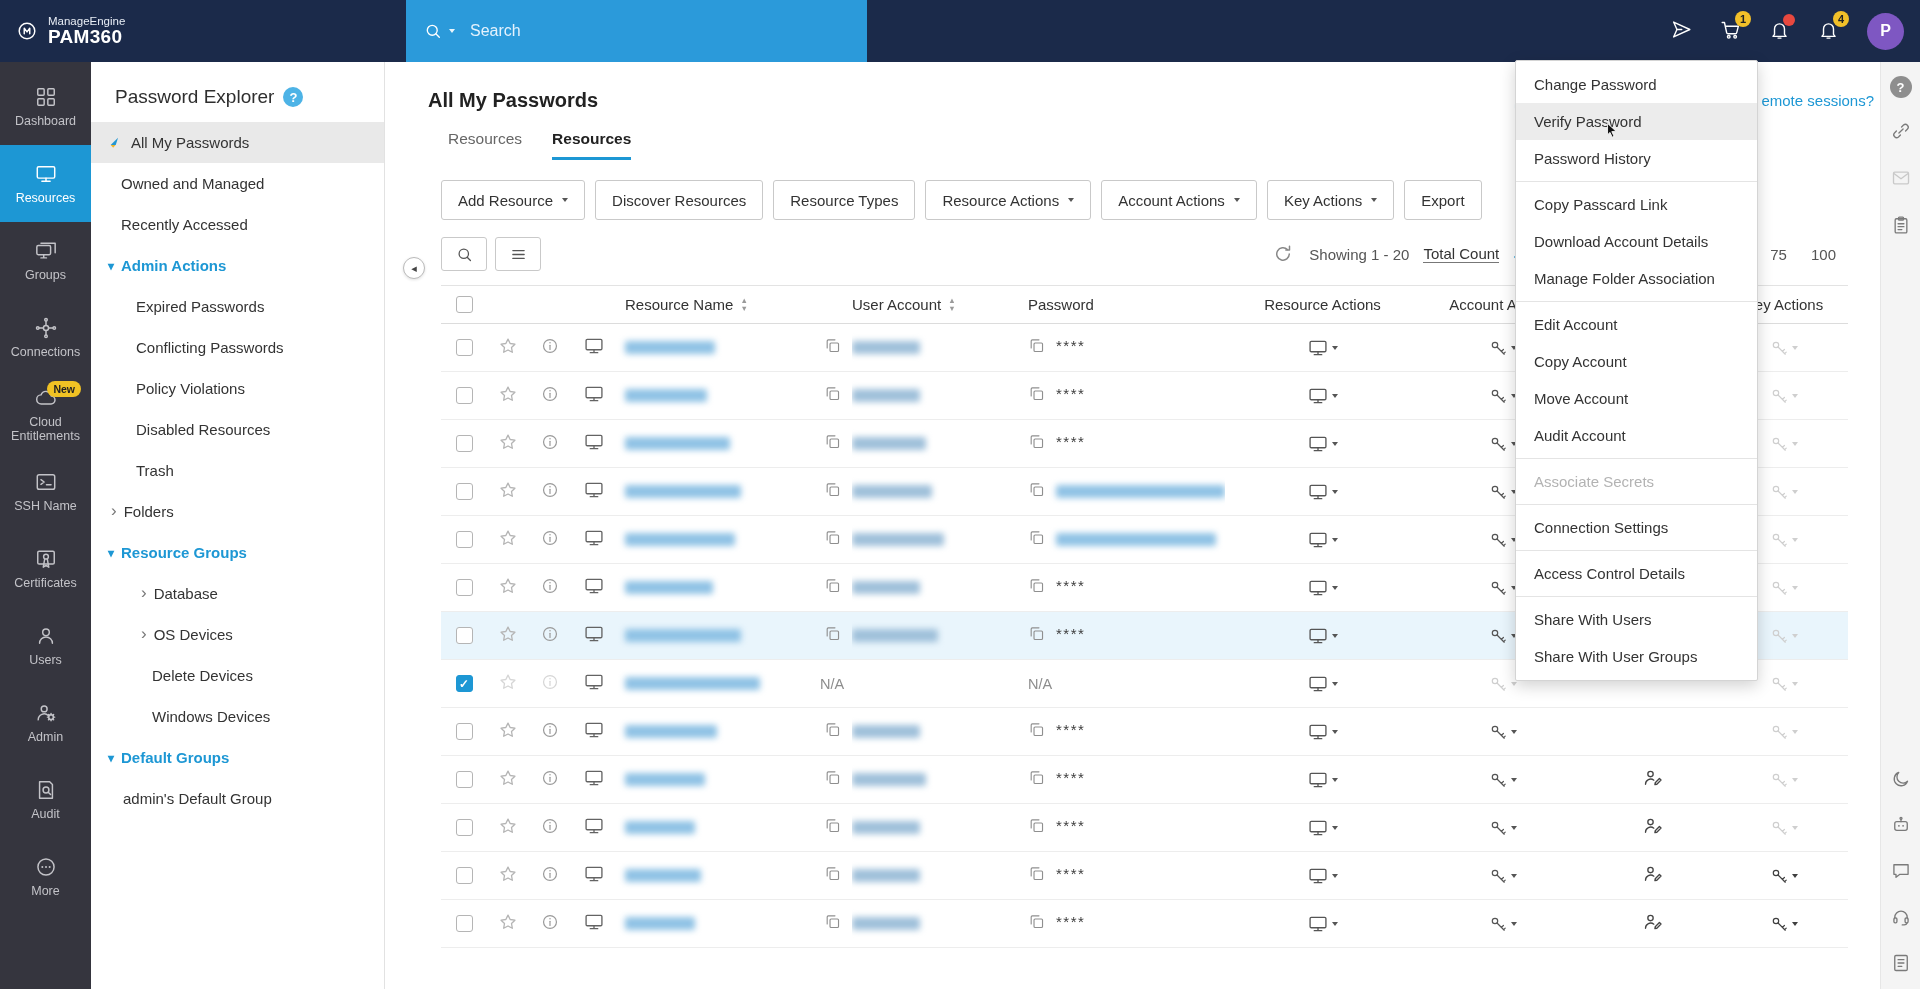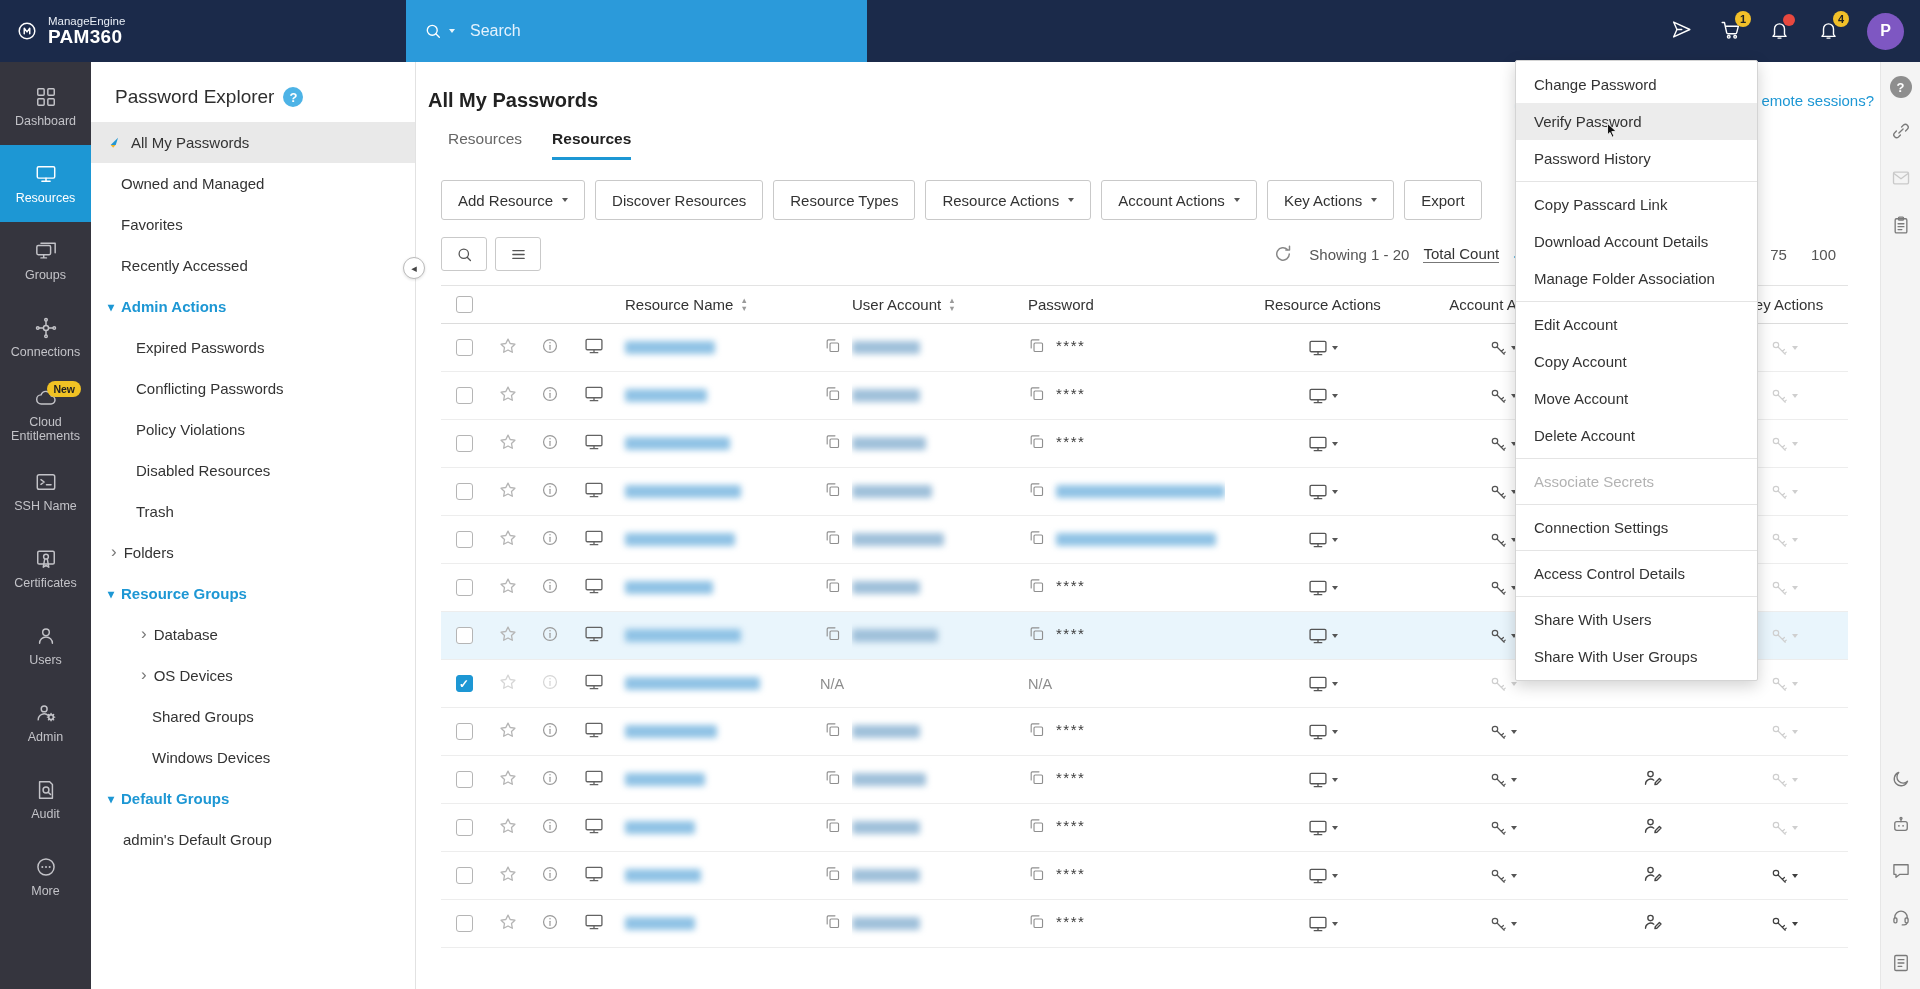--- a/index.html
+++ b/index.html
@@ -28,21 +28,21 @@
   .avatar{width:37px;height:37px;border-radius:50%;background:#7e57c2;color:#fff;font-weight:700;font-size:16px;display:flex;align-items:center;justify-content:center;cursor:pointer}
 
   
   .sidebar{position:fixed;top:62px;left:0;bottom:0;width:91px;background:#35353e;z-index:40;padding-top:6px}
   .side-item{height:77px;display:flex;flex-direction:column;align-items:center;justify-content:center;gap:6px;color:#c3c3c8;font-size:12.5px;cursor:pointer;position:relative;text-align:center}
   .side-item.active{background:#1d97d4;color:#fff}
   .side-label{line-height:1.12;padding:0 3px}
   .new-badge{position:absolute;top:5px;right:10px;background:#f0c224;color:#222;font-size:10.5px;font-weight:700;border-radius:8px;padding:2px 6px}
 
   
-  .explorer{position:fixed;top:62px;left:91px;bottom:0;width:325px;background:#fff;border-right:1px solid #e2e2e2;z-index:30}
+  .explorer{position:fixed;top:62px;left:91px;bottom:0;width:294px;background:#fff;border-right:1px solid #e2e2e2;z-index:30}
   .explorer-title-row{display:flex;align-items:center;gap:9px;padding:24px 20px 14px 24px}
   .explorer-title-row h2{font-size:19px;font-weight:500;color:#2e2e2e}
   .help-dot{width:20px;height:20px;border-radius:50%;background:#4db3e6;color:#fff;font-size:13px;font-weight:700;display:flex;align-items:center;justify-content:center;cursor:pointer}
   .tree-item{height:41px;display:flex;align-items:center;gap:7px;font-size:15px;color:#333;cursor:pointer;white-space:nowrap}
   .tree-item.active{background:#e9e9e9;font-weight:400}
   .tree-item .tri{color:#1d97d4;font-size:12px}
   .tree-item .chev{color:#777;font-size:17px;line-height:1;margin-top:-2px}
   .tree-item.section{color:#1d97d4;font-weight:600}
   .pad-root{padding-left:17px}.pad-top{padding-left:30px}.pad-section{padding-left:17px}
   .pad-folders{padding-left:20px}.pad-child{padding-left:45px}.pad-group{padding-left:61px}
@@ -297,23 +297,20 @@
             <path d="M4 15 15 4l-3.4 11Z" fill="#2196d3" stroke="none"></path>
             <path d="M4 15l7.3.1L7.8 19Z" fill="#f0b429" stroke="none"></path>
           </svg>
         </span>
         <span>All My Passwords</span>
       </div>
       <div class="tree-item pad-top">
         <span>Owned and Managed</span>
       </div>
       <div class="tree-item pad-top">
-        <span>Favorites</span>
-      </div>
-      <div class="tree-item pad-top">
         <span>Recently Accessed</span>
       </div>
       <div class="tree-item pad-section section">
         <span class="tri">▾</span>
         <span>Admin Actions</span>
       </div>
       <div class="tree-item pad-child">
         <span>Expired Passwords</span>
       </div>
       <div class="tree-item pad-child">
@@ -338,21 +335,21 @@
       </div>
       <div class="tree-item pad-groupchev">
         <span class="chev">›</span>
         <span>Database</span>
       </div>
       <div class="tree-item pad-groupchev">
         <span class="chev">›</span>
         <span>OS Devices</span>
       </div>
       <div class="tree-item pad-group">
-        <span>Shared Groups</span>
+        <span>Delete Devices</span>
       </div>
       <div class="tree-item pad-group">
         <span>Windows Devices</span>
       </div>
       <div class="tree-item pad-section section">
         <span class="tri">▾</span>
         <span>Default Groups</span>
       </div>
       <div class="tree-item pad-deep">
         <span>admin's Default Group</span>
@@ -1623,21 +1620,21 @@
         </svg></span></div>
     <div class="menu-item">Password History</div>
     <div class="menu-divider"></div>
     <div class="menu-item">Copy Passcard Link</div>
     <div class="menu-item">Download Account Details</div>
     <div class="menu-item">Manage Folder Association</div>
     <div class="menu-divider"></div>
     <div class="menu-item">Edit Account</div>
     <div class="menu-item">Copy Account</div>
     <div class="menu-item">Move Account</div>
-    <div class="menu-item">Delete Account</div>
+    <div class="menu-item">Audit Account</div>
     <div class="menu-divider"></div>
     <div class="menu-item disabled">Associate Secrets</div>
     <div class="menu-divider"></div>
     <div class="menu-item">Connection Settings</div>
     <div class="menu-divider"></div>
     <div class="menu-item">Access Control Details</div>
     <div class="menu-divider"></div>
     <div class="menu-item">Share With Users</div>
     <div class="menu-item">Share With User Groups</div>
   </div>

